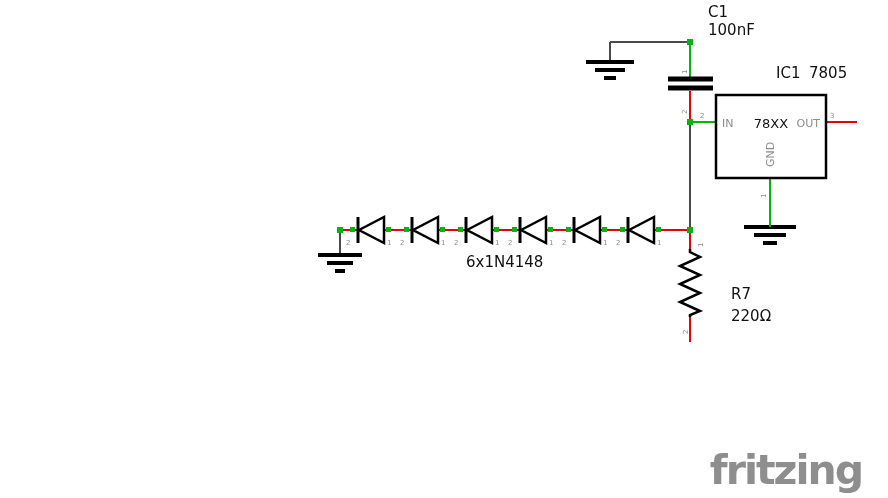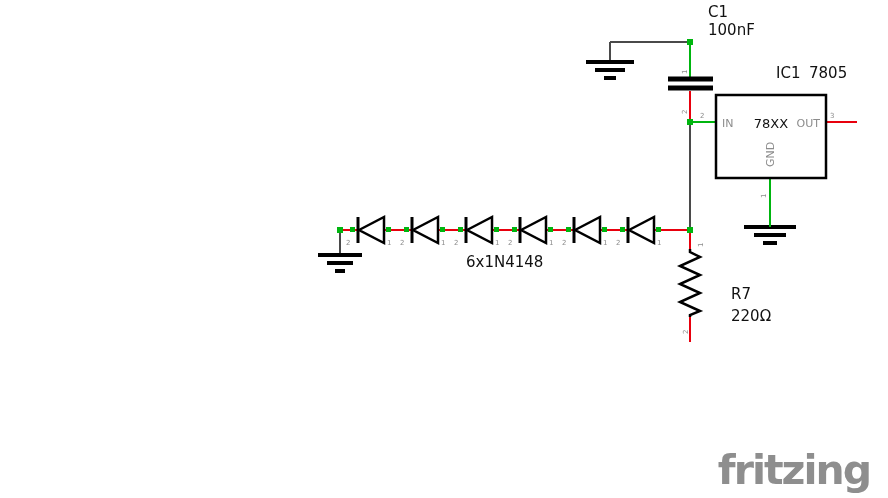--- a/index.html
+++ b/index.html
@@ -9,21 +9,21 @@
   .ref-label{font-size:15px;fill:var(--label-text,#111111);}
   .body-label{font-size:13px;fill:#111111;}
   .ic-pin-label{font-size:11px;fill:var(--pin-text,#8c8c8c);}
   .pnum{font-size:7px;fill:var(--pin-text,#8c8c8c);}
   .w{fill:none;stroke-width:2;}
   .wred{stroke:var(--wire-red,#e8000d);}
   .wgreen{stroke:var(--wire-green,#00b50f);}
   .wdark{stroke:var(--wire-dark,#4a4a4a);}
   .gndline{stroke:#000;stroke-width:4;}
   .dot{fill:var(--wire-green,#00b50f);}
-  .logo{position:absolute;right:18px;bottom:4px;font-weight:bold;font-size:41px;letter-spacing:-2px;color:var(--logo,#8e8e8e);font-family:"DejaVu Sans",sans-serif;}
+  .logo{position:absolute;right:26px;bottom:4px;font-weight:bold;font-size:41px;letter-spacing:-2px;color:var(--logo,#8e8e8e);font-family:"DejaVu Sans",sans-serif;}
 </style>
 </head>
 <body>
 
 <div class="stage">
 <svg width="888" height="498" viewBox="0 0 888 498">
 
   <g>
     <line class="w wdark" x1="610" y1="42" x2="691" y2="42"></line>
     <line class="w wdark" x1="610" y1="42" x2="610" y2="60"></line>

